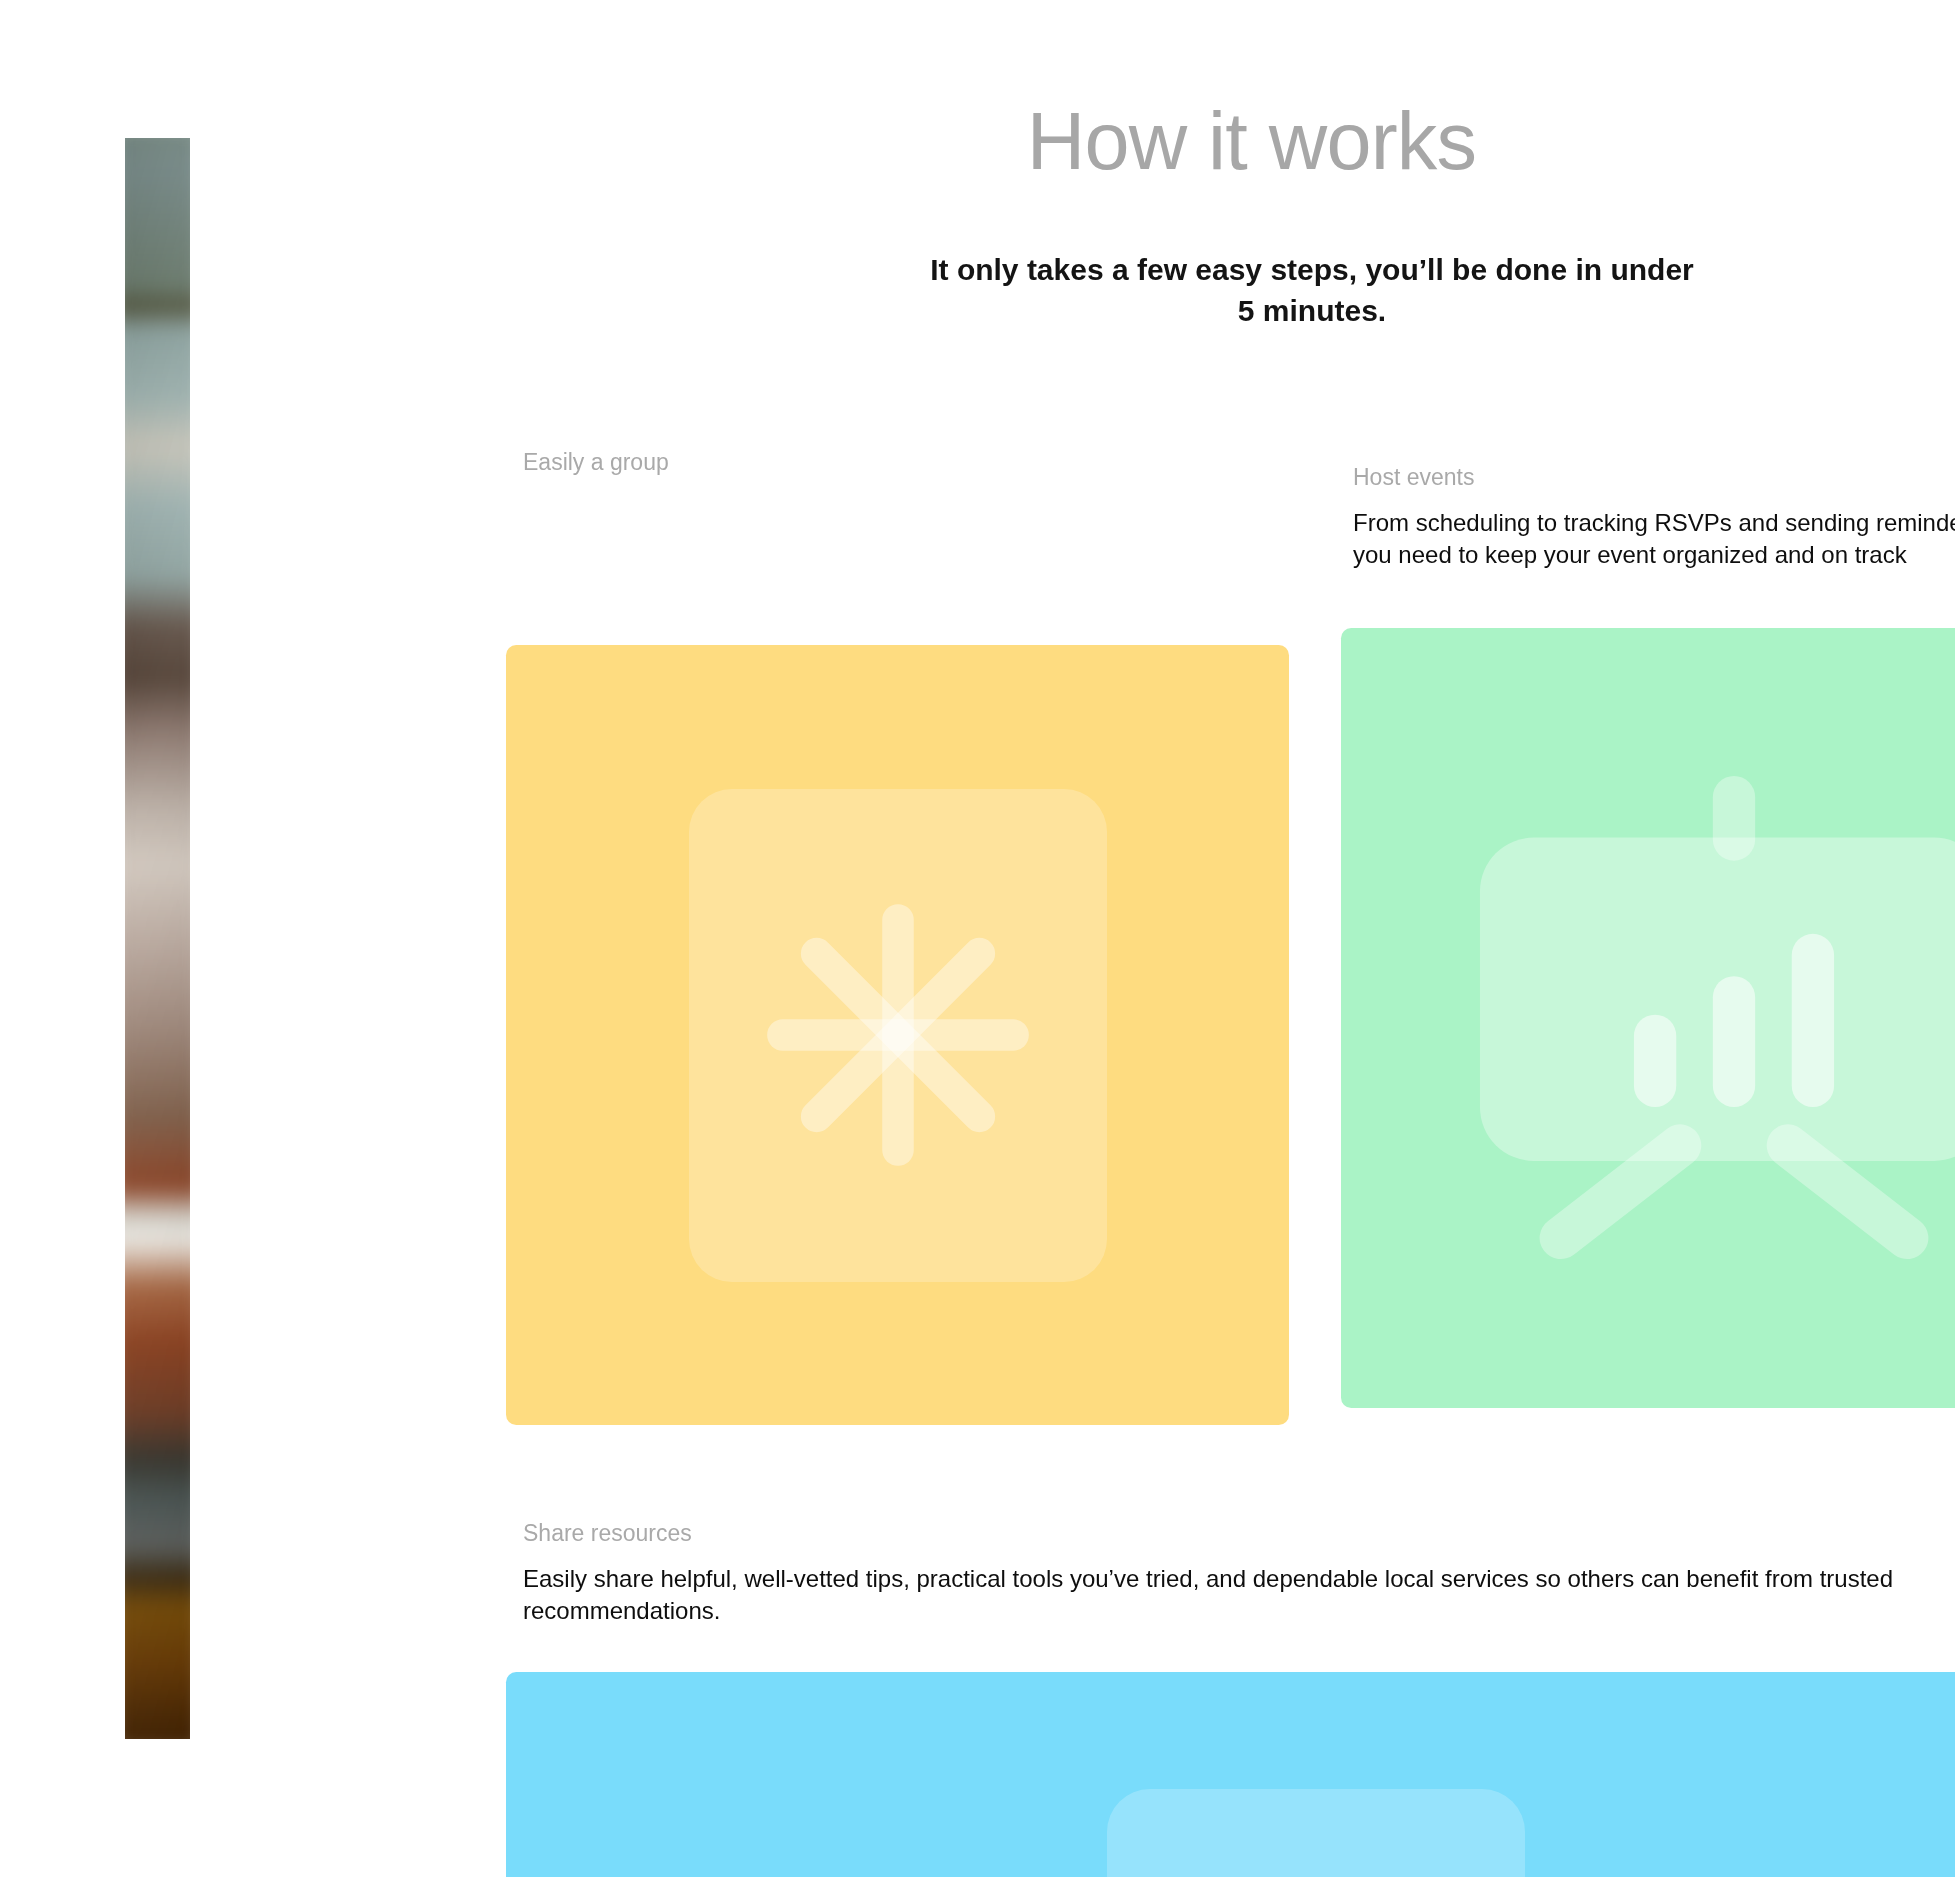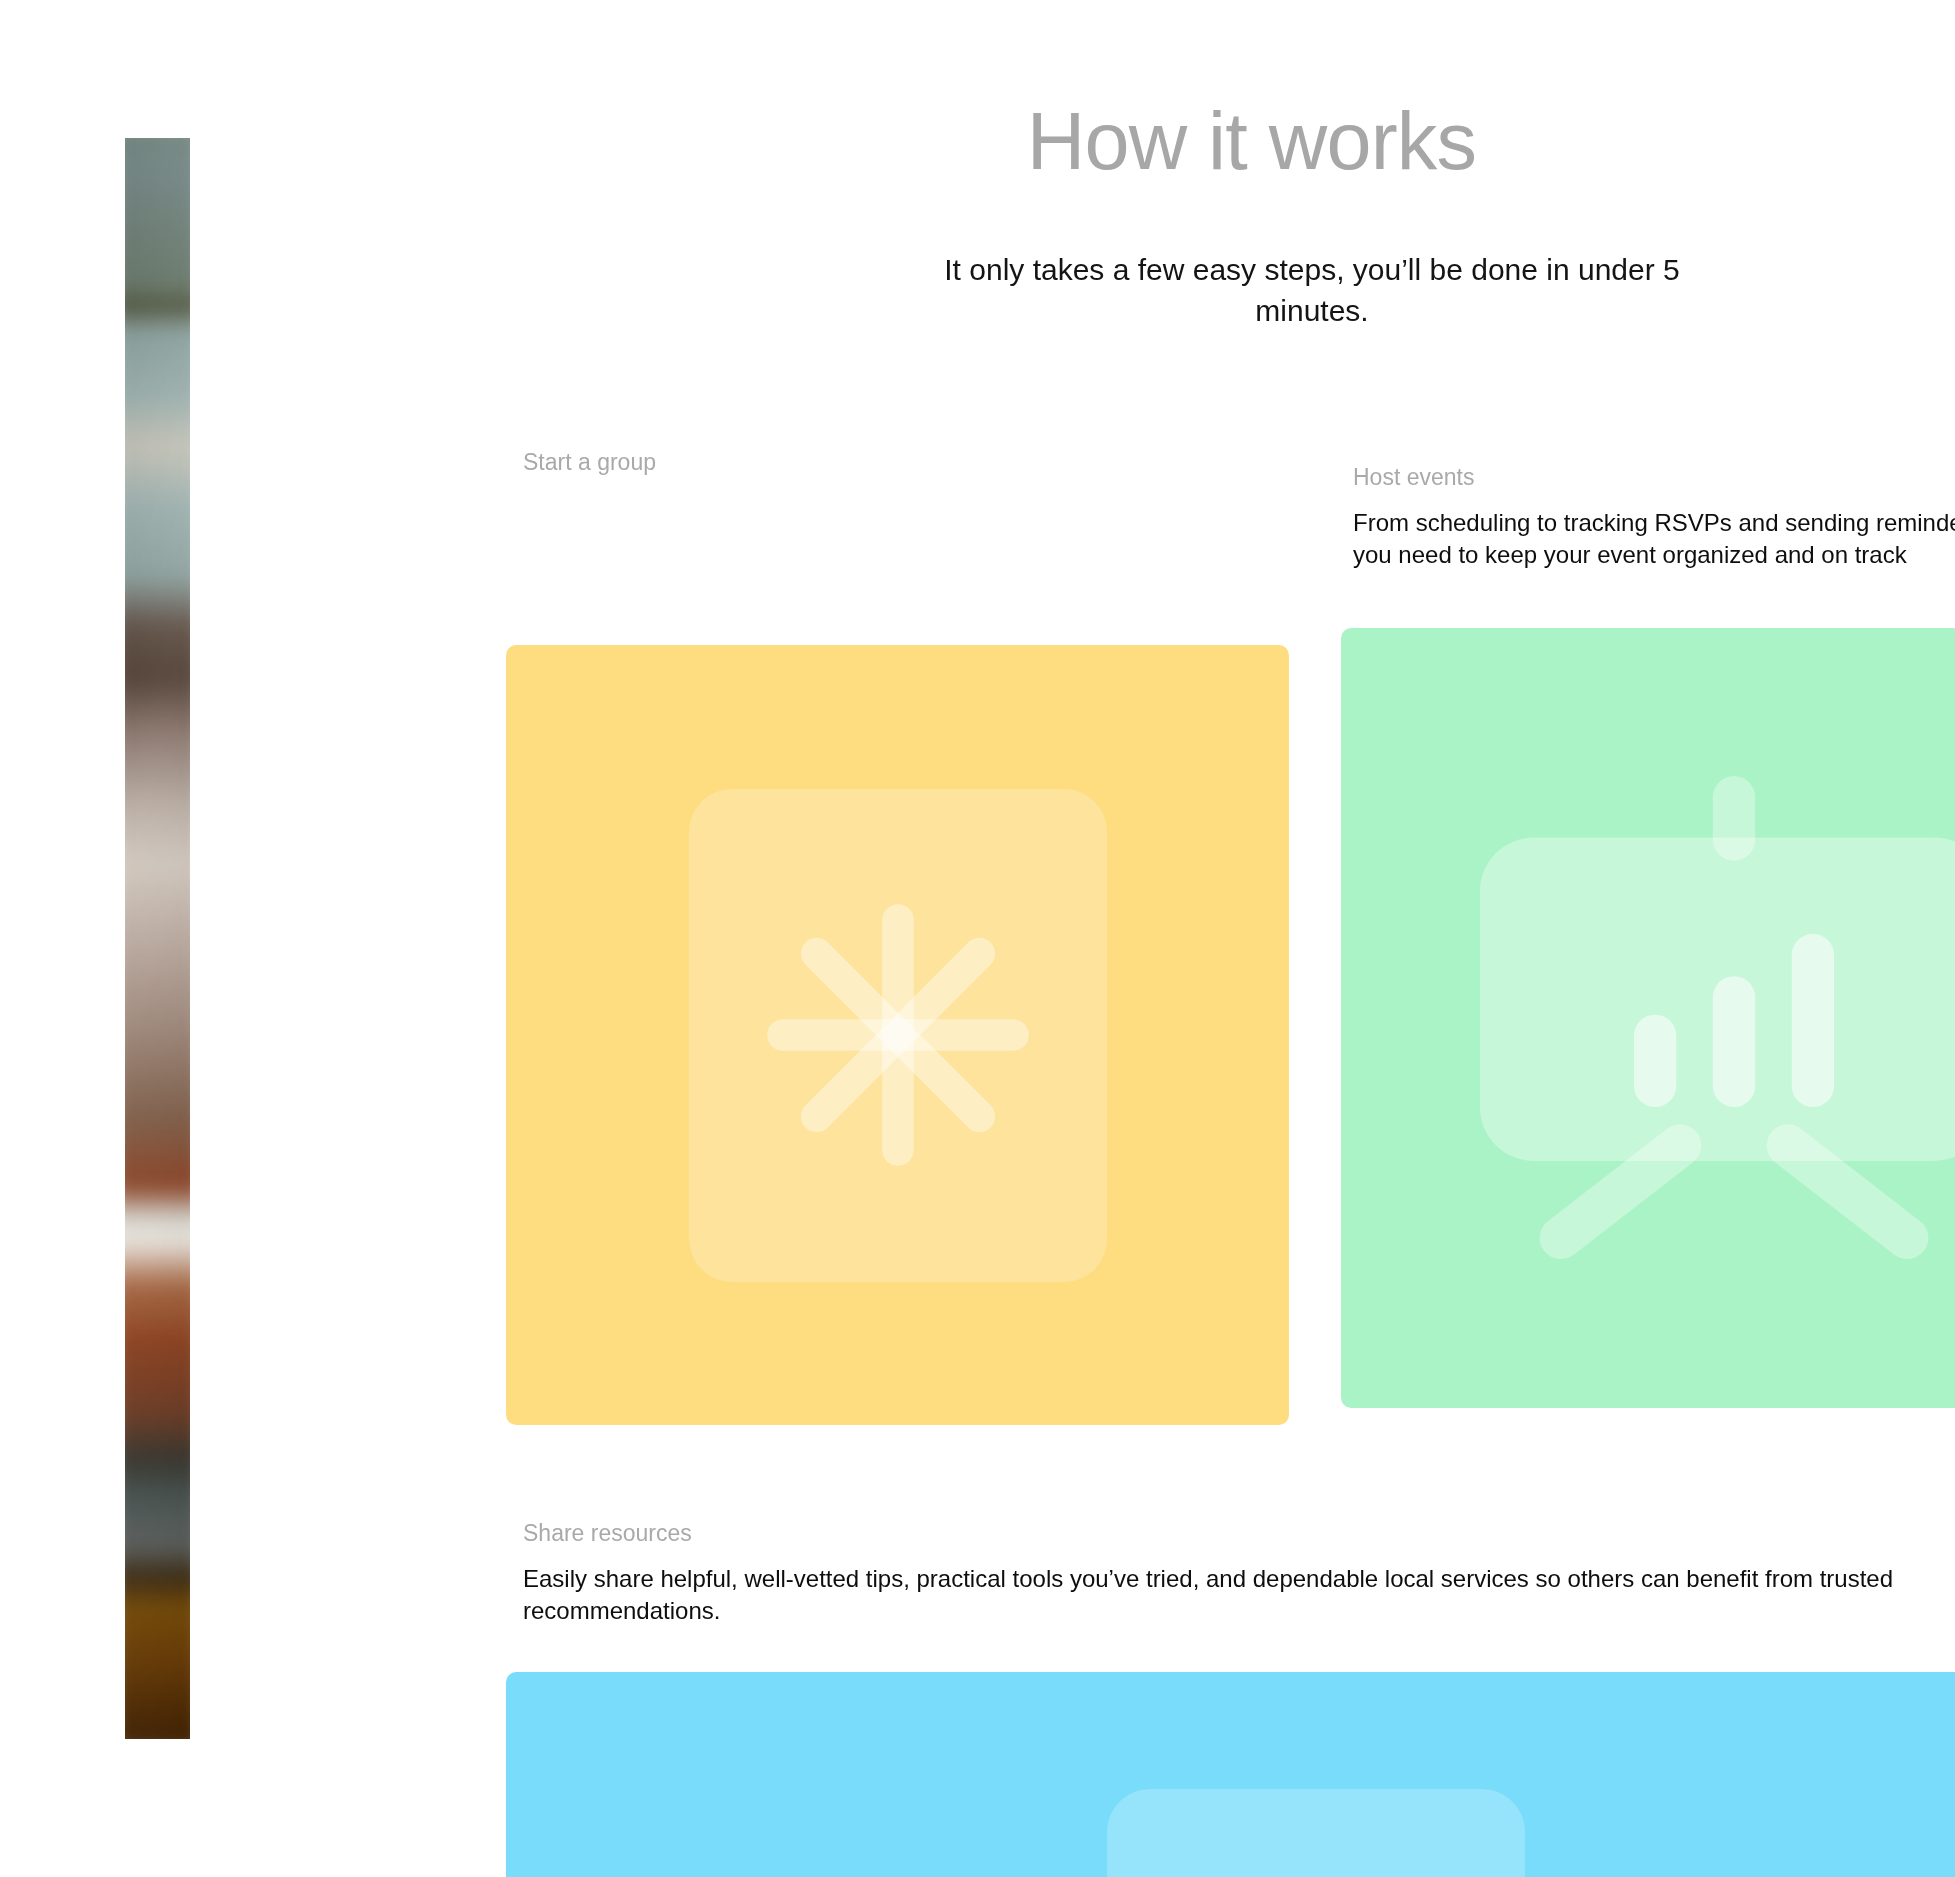--- a/index.html
+++ b/index.html
@@ -74,21 +74,21 @@
     font-weight:400;
     color:#a7a7a7;
     letter-spacing:-0.8px;
   }
   .page-subtitle {
     position:absolute; left:929px; top:250px;
     width:766px;
     text-align:center;
     font-size:30px; line-height:1.36;
     color:#141414;
-    font-weight:400;
+    font-weight:700;
   }
 
   
   .step { position:absolute; }
   .step-label {
     font-size:23px; line-height:1.0;
     color:#a9a9a9; font-weight:400;
     white-space:nowrap;
   }
   .step-desc {
@@ -138,21 +138,21 @@
     <div class="img"></div>
     <div class="img2"></div>
   </div>
 
   <div class="header">
     <h1 class="page-title">How it works</h1>
     <p class="page-subtitle">It only takes a few easy steps, you’ll be done in under 5 minutes.</p>
   </div>
 
   <div class="step" id="step-1">
-    <div class="step-label">Start a group</div>
+    <div class="step-label">Easily a group</div>
   </div>
 
   <div class="card" id="card-1">
     <div class="icon-tile tile-1">
       <svg class="glyph glyph-1" viewBox="0 0 100 100">
         <g stroke="rgba(255,255,255,.40)" stroke-width="11.5" stroke-linecap="round">
           <line x1="50" y1="8" x2="50" y2="92"></line>
           <line x1="8" y1="50" x2="92" y2="50"></line>
           <line x1="20.3" y1="20.3" x2="79.7" y2="79.7"></line>
           <line x1="79.7" y1="20.3" x2="20.3" y2="79.7"></line>

